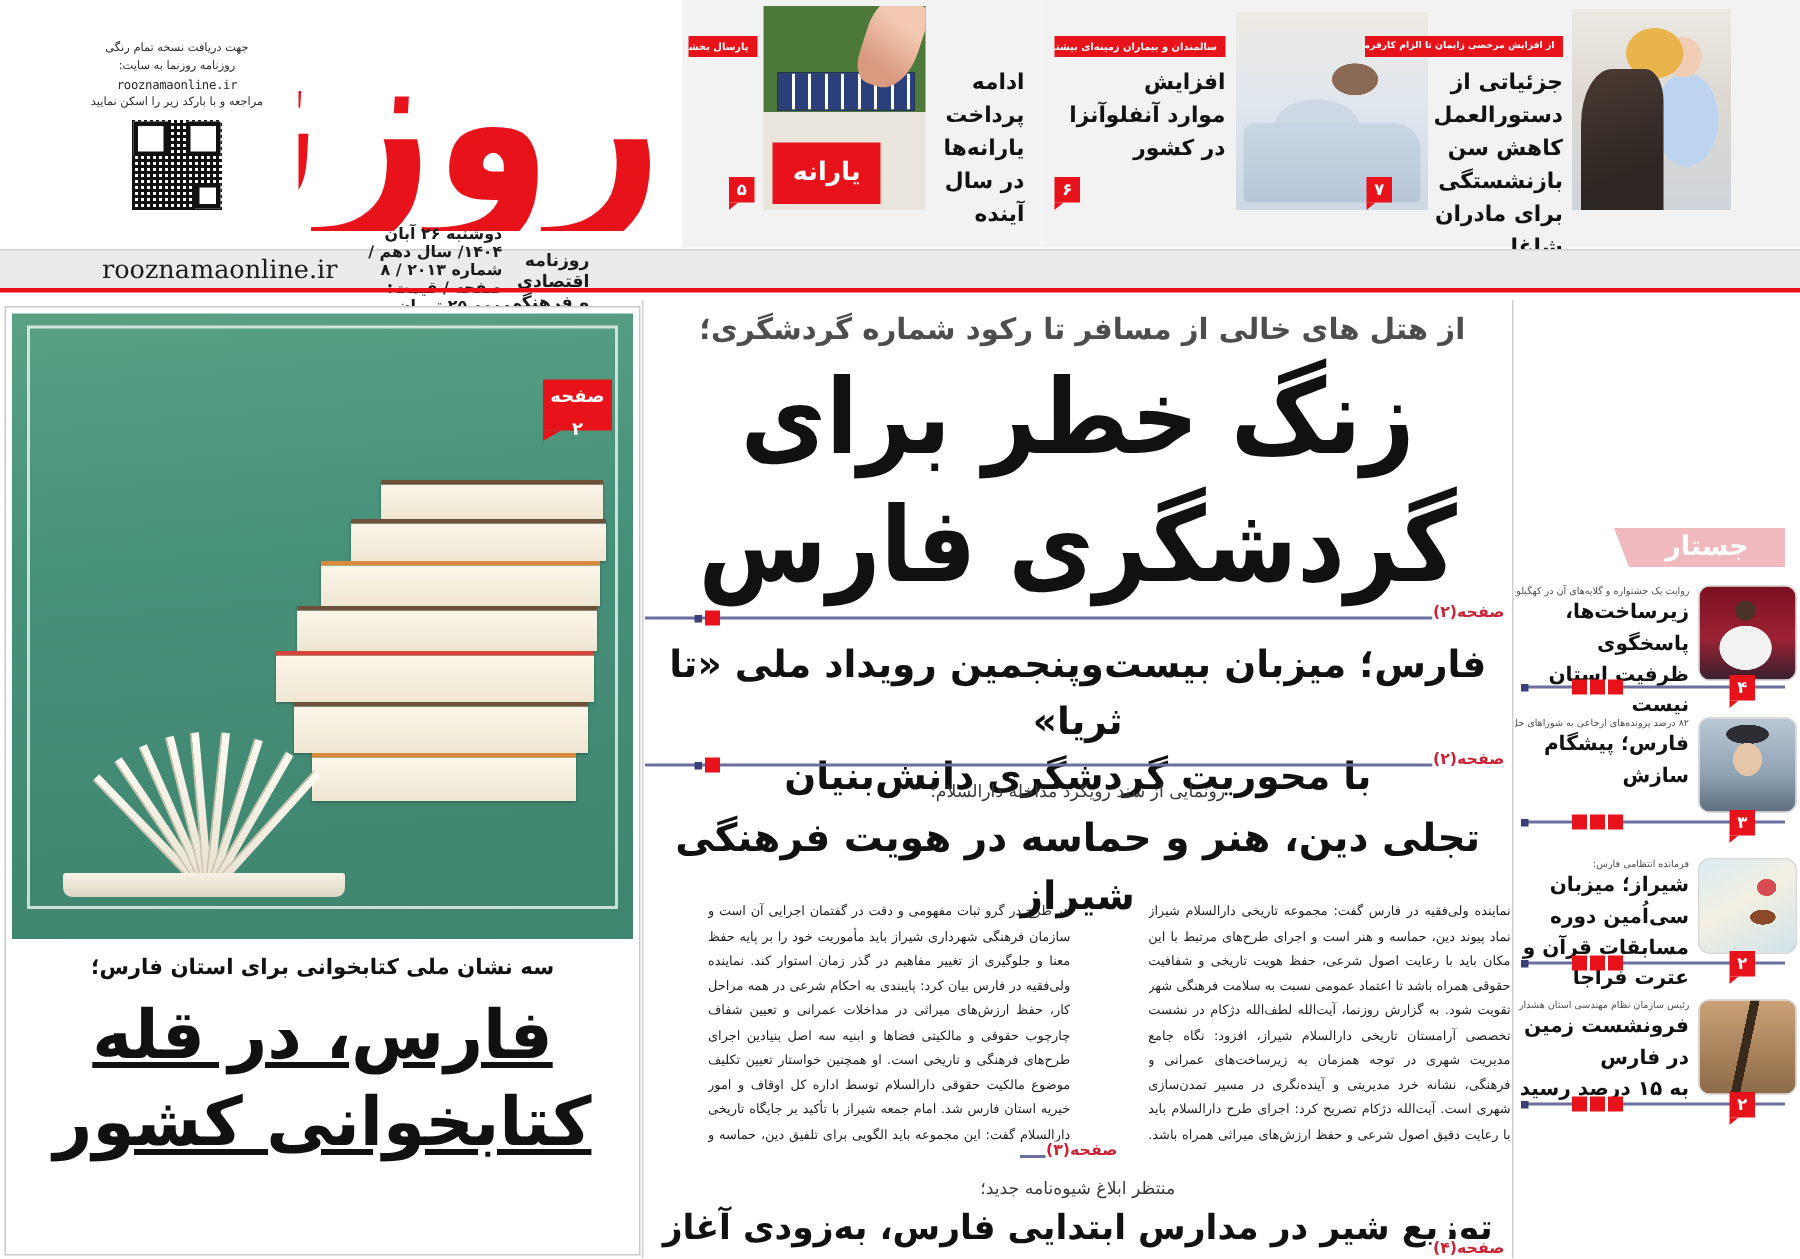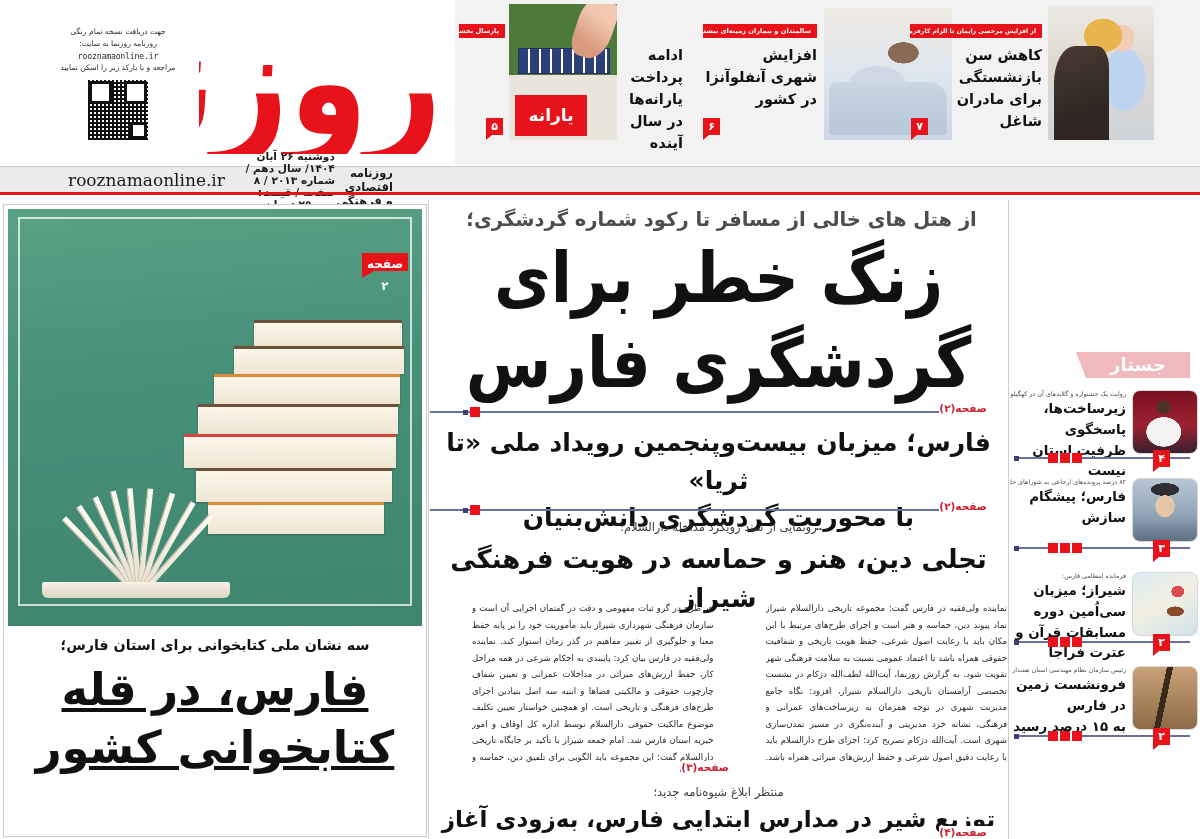--- a/index.html
+++ b/index.html
@@ -198,21 +198,21 @@
     position: absolute; bottom: 0; left: 50%; width: 6px; height: 108px;
     background: linear-gradient(180deg,#fdfaf2,#e7dfcd);
     transform-origin: bottom center; border-left: 1px solid #cdc3ad;
   }
   .open-book .base {
     position: absolute; bottom: -2px; left: 6px; width: 188px; height: 16px;
     background: linear-gradient(180deg,#f7f2e6,#ded6c3);
     border-radius: 2px 2px 6px 6px;
   }
   .photo-pagebadge {
-    position: absolute; right: 14px; top: 44px; width: 46px; height: 18px;
+    position: absolute; right: 14px; top: 44px; width: 46px; height: 34px;
     background: #e8121b; color: #fff; font-size: 12px; font-weight: bold;
     text-align: center; line-height: 22px; direction: rtl; z-index: 5;
   }
   .photo-pagebadge::after {
     content: ""; position: absolute; bottom: -7px; left: 0;
     border-left: 12px solid #e8121b; border-bottom: 7px solid transparent;
   }
   .left-kicker {
     position: absolute; left: 0; right: 0; top: 432px;
     text-align: center; direction: rtl;
@@ -253,21 +253,21 @@
     position: absolute; left: 0; top: 1px; width: 10px; height: 10px;
     background: #e8121b;
   }
   .rule-dot {
     position: absolute; left: -11px; top: 3.5px; width: 5px; height: 5px;
     background: #3b3f78;
   }
   .rule-pageref {
     position: absolute; right: 0; top: -4px;
     font-size: 10.5px; color: #c23; direction: rtl; font-weight: bold;
-    background: #fff; padding-right: 20px;
+    background: #fff; padding-right: 4px;
   }
 
   .sub-kicker {
     position: absolute; left: 0; right: 0;
     text-align: center; direction: rtl;
     font-size: 11.5px; color: #3a3a3a;
   }
   .sub-headline {
     position: absolute; left: 0; right: 0;
     text-align: center; direction: rtl;
@@ -401,32 +401,33 @@
         <div class="teaser-pagenum" style="right:192px; top:118px;">۵</div>
       </div>
     </div>
 
     <div class="teaser" style="flex:0 0 265px">
       <div class="teaser-inner">
         <div class="teaser-photo ph-child" style="right:8px; top:8px; width:128px; height:132px;"></div>
         <div class="teaser-kicker" style="right:143px; width:114px; top:24px;">سالمندان و بیماران زمینه‌ای بیشتر مراقب باشند؛</div>
         <div class="teaser-title" style="right:143px; top:44px; width:114px;">
           <div>افزایش</div>
-          <div>شهری آنفلوآنزا</div>
+          <div>موارد آنفلوآنزا</div>
           <div>در کشور</div>
         </div>
         <div class="teaser-pagenum" style="right:240px; top:118px;">۶</div>
       </div>
     </div>
 
     <div class="teaser" style="flex:1 1 auto">
       <div class="teaser-inner">
         <div class="teaser-photo ph-mother" style="right:46px; top:6px; width:106px; height:134px;"></div>
         <div class="teaser-kicker" style="right:158px; width:132px; top:24px; font-size:6.2px;">از افزایش مرخصی زایمان تا الزام کارفرما به حفظ شغل مادر؛</div>
         <div class="teaser-title" style="right:158px; top:44px; width:132px;">
+          <div>جزئیاتی از دستورالعمل</div>
           <div>کاهش سن بازنشستگی</div>
           <div>برای مادران شاغل</div>
         </div>
         <div class="teaser-pagenum" style="right:272px; top:118px;">۷</div>
       </div>
     </div>
   </div>
 
   <div class="info-bar">
     <div class="info-desc">روزنامه اقتصادی و فرهنگی صبح ایران</div>

